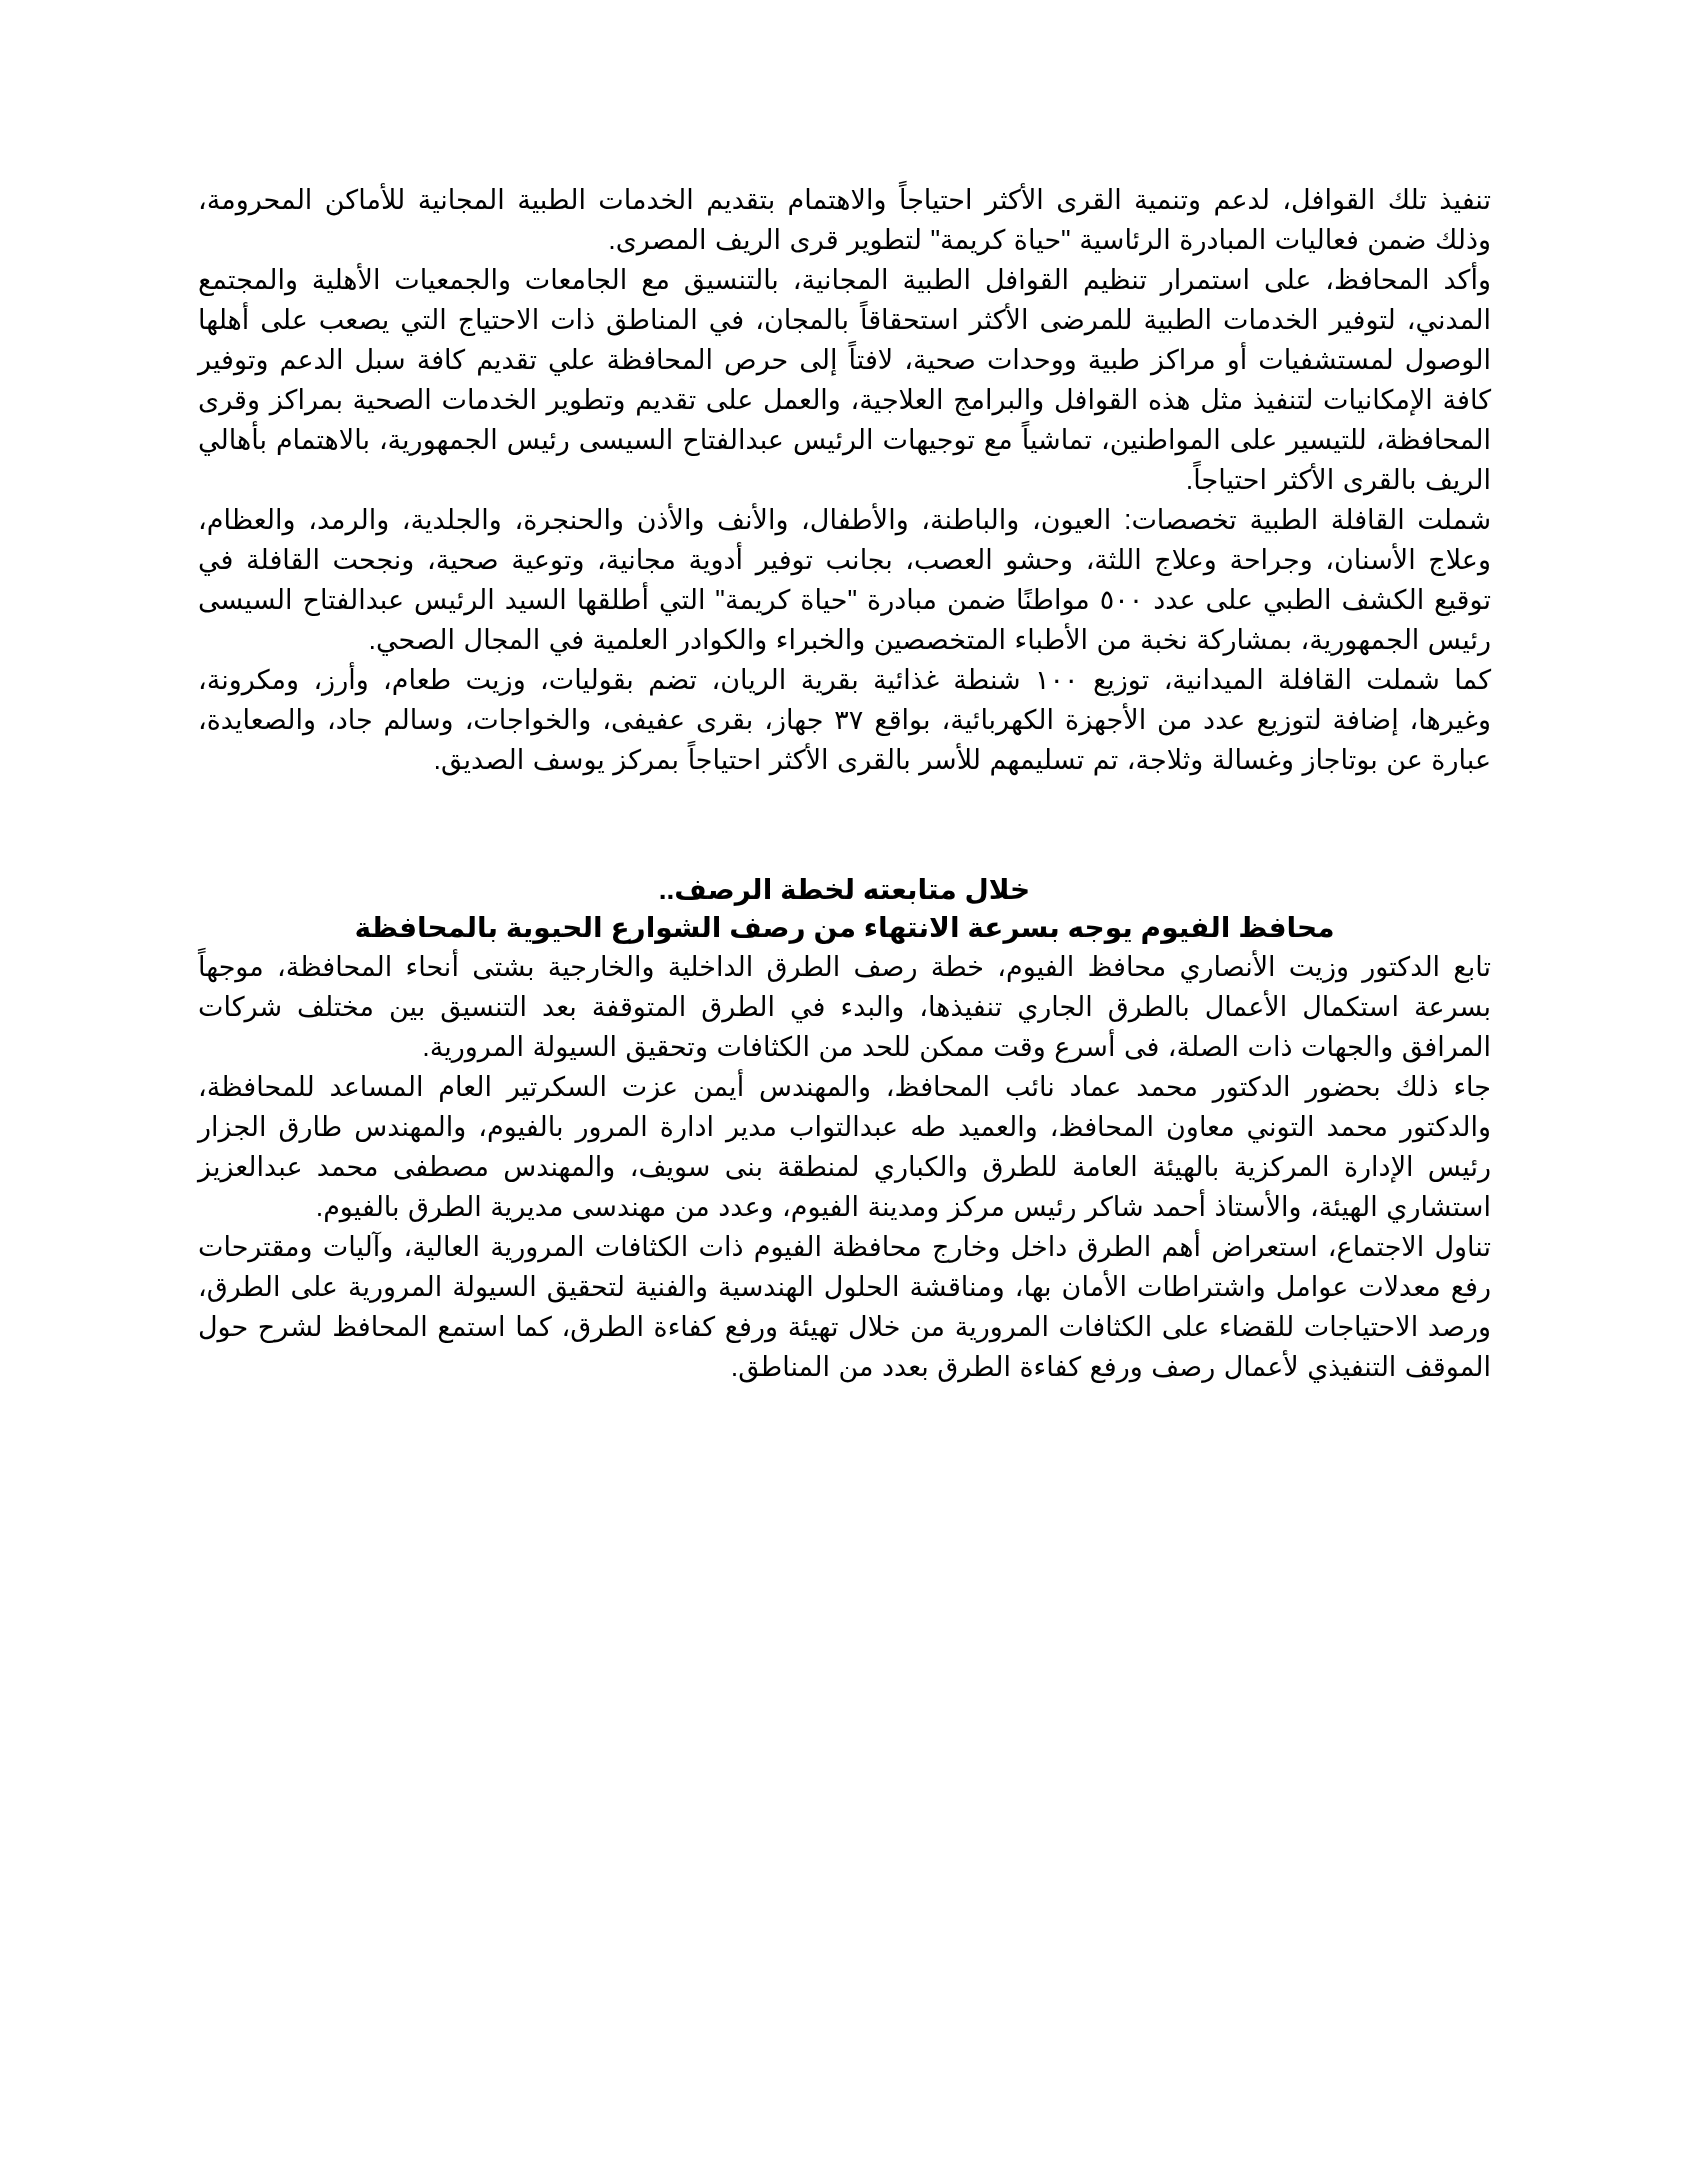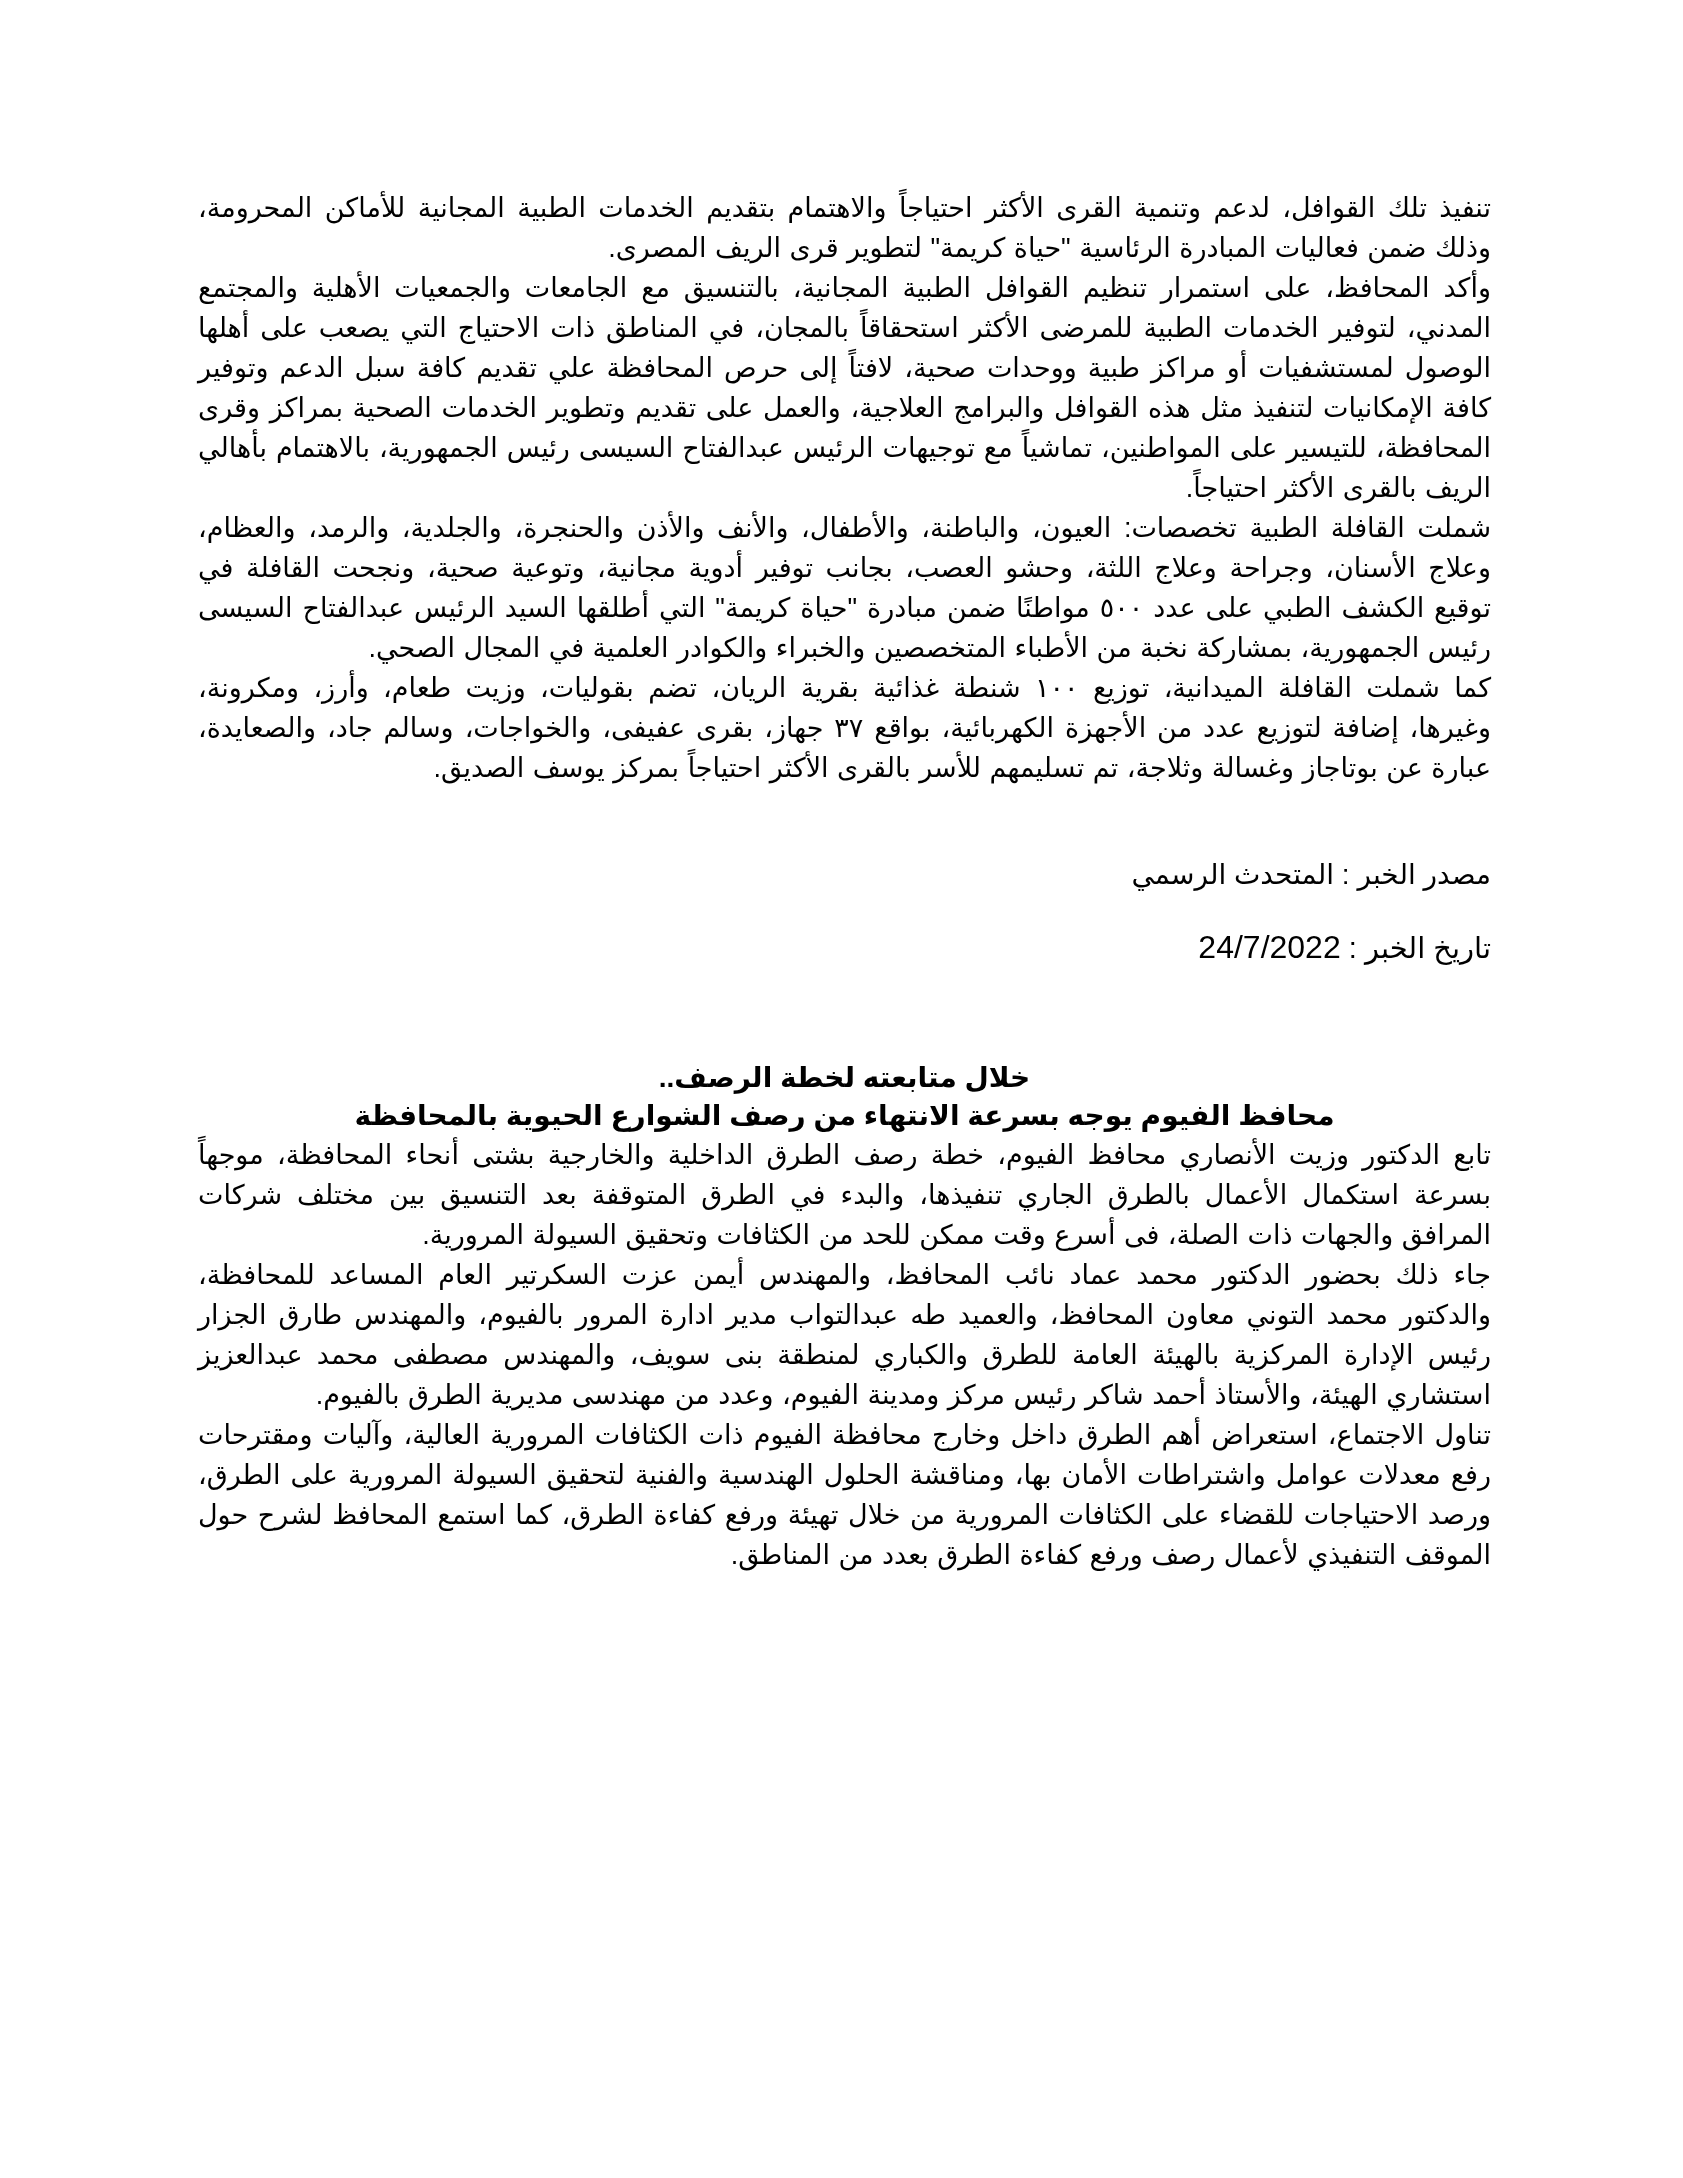--- a/index.html
+++ b/index.html
@@ -11,21 +11,21 @@
     width: 1683px;
     height: 2178px;
     position: relative;
     overflow: hidden;
     font-family: "Liberation Sans", "DejaVu Sans", sans-serif;
     color: #000000;
   }
   .page {
     position: absolute;
     left: 198px;
-    top: 188px;
+    top: 180px;
     width: 1293px;
     direction: rtl;
   }
   .para {
     font-size: 27px;
     line-height: 40px;
     text-align: justify;
     text-align-last: right;
     margin: 0;
     word-spacing: 1px;
@@ -62,28 +62,20 @@
 <body>
 
 <div class="page">
 
   <section>
     <p class="para">تنفيذ تلك القوافل، لدعم وتنمية القرى الأكثر احتياجاً والاهتمام بتقديم الخدمات الطبية المجانية للأماكن المحرومة، وذلك ضمن فعاليات المبادرة الرئاسية "حياة كريمة" لتطوير قرى الريف المصرى.</p>
     <p class="para">وأكد المحافظ، على استمرار تنظيم القوافل الطبية المجانية، بالتنسيق مع الجامعات والجمعيات الأهلية والمجتمع المدني، لتوفير الخدمات الطبية للمرضى الأكثر استحقاقاً بالمجان، في المناطق ذات الاحتياج التي يصعب على أهلها الوصول لمستشفيات أو مراكز طبية ووحدات صحية، لافتاً إلى حرص المحافظة علي تقديم كافة سبل الدعم وتوفير كافة الإمكانيات لتنفيذ مثل هذه القوافل والبرامج العلاجية، والعمل على تقديم وتطوير الخدمات الصحية بمراكز وقرى المحافظة، للتيسير على المواطنين، تماشياً مع توجيهات الرئيس عبدالفتاح السيسى رئيس الجمهورية، بالاهتمام بأهالي الريف بالقرى الأكثر احتياجاً.</p>
     <p class="para">شملت القافلة الطبية تخصصات: العيون، والباطنة، والأطفال، والأنف والأذن والحنجرة، والجلدية، والرمد، والعظام، وعلاج الأسنان، وجراحة وعلاج اللثة، وحشو العصب، بجانب توفير أدوية مجانية، وتوعية صحية، ونجحت القافلة في توقيع الكشف الطبي على عدد ٥٠٠ مواطنًا ضمن مبادرة "حياة كريمة" التي أطلقها السيد الرئيس عبدالفتاح السيسى رئيس الجمهورية، بمشاركة نخبة من الأطباء المتخصصين والخبراء والكوادر العلمية في المجال الصحي.</p>
     <p class="para">كما شملت القافلة الميدانية، توزيع ١٠٠ شنطة غذائية بقرية الريان، تضم بقوليات، وزيت طعام، وأرز، ومكرونة، وغيرها، إضافة لتوزيع عدد من الأجهزة الكهربائية، بواقع ٣٧ جهاز، بقرى عفيفى، والخواجات، وسالم جاد، والصعايدة، عبارة عن بوتاجاز وغسالة وثلاجة، تم تسليمهم للأسر بالقرى الأكثر احتياجاً بمركز يوسف الصديق.</p>
 
-    <div class="meta-block">
-      <p class="meta-line">
-        <span>مصدر الخبر</span><span> : </span><span>المتحدث الرسمي</span>
-      </p>
-      <p class="meta-line date">
-        <span>تاريخ الخبر</span><span> : </span><span class="val-ltr" dir="ltr">24/7/2022</span>
-      </p>
-    </div>
   </section>
 
   <section>
     <div class="headline-block">
       <p class="kicker">خلال متابعته لخطة الرصف..</p>
       <p class="headline">محافظ الفيوم يوجه بسرعة الانتهاء من رصف الشوارع الحيوية بالمحافظة</p>
     </div>
     <p class="para">تابع الدكتور وزيت الأنصاري محافظ الفيوم، خطة رصف الطرق الداخلية والخارجية بشتى أنحاء المحافظة، موجهاً بسرعة استكمال الأعمال بالطرق الجاري تنفيذها، والبدء في الطرق المتوقفة بعد التنسيق بين مختلف شركات المرافق والجهات ذات الصلة، فى أسرع وقت ممكن للحد من الكثافات وتحقيق السيولة المرورية.</p>
     <p class="para">جاء ذلك بحضور الدكتور محمد عماد نائب المحافظ، والمهندس أيمن عزت السكرتير العام المساعد للمحافظة، والدكتور محمد التوني معاون المحافظ، والعميد طه عبدالتواب مدير ادارة المرور بالفيوم، والمهندس طارق الجزار رئيس الإدارة المركزية بالهيئة العامة للطرق والكباري لمنطقة بنى سويف، والمهندس مصطفى محمد عبدالعزيز استشاري الهيئة، والأستاذ أحمد شاكر رئيس مركز ومدينة الفيوم، وعدد من مهندسى مديرية الطرق بالفيوم.</p>
     <p class="para">تناول الاجتماع، استعراض أهم الطرق داخل وخارج محافظة الفيوم ذات الكثافات المرورية العالية، وآليات ومقترحات رفع معدلات عوامل واشتراطات الأمان بها، ومناقشة الحلول الهندسية والفنية لتحقيق السيولة المرورية على الطرق، ورصد الاحتياجات للقضاء على الكثافات المرورية من خلال تهيئة ورفع كفاءة الطرق، كما استمع المحافظ لشرح حول الموقف التنفيذي لأعمال رصف ورفع كفاءة الطرق بعدد من المناطق.</p>

